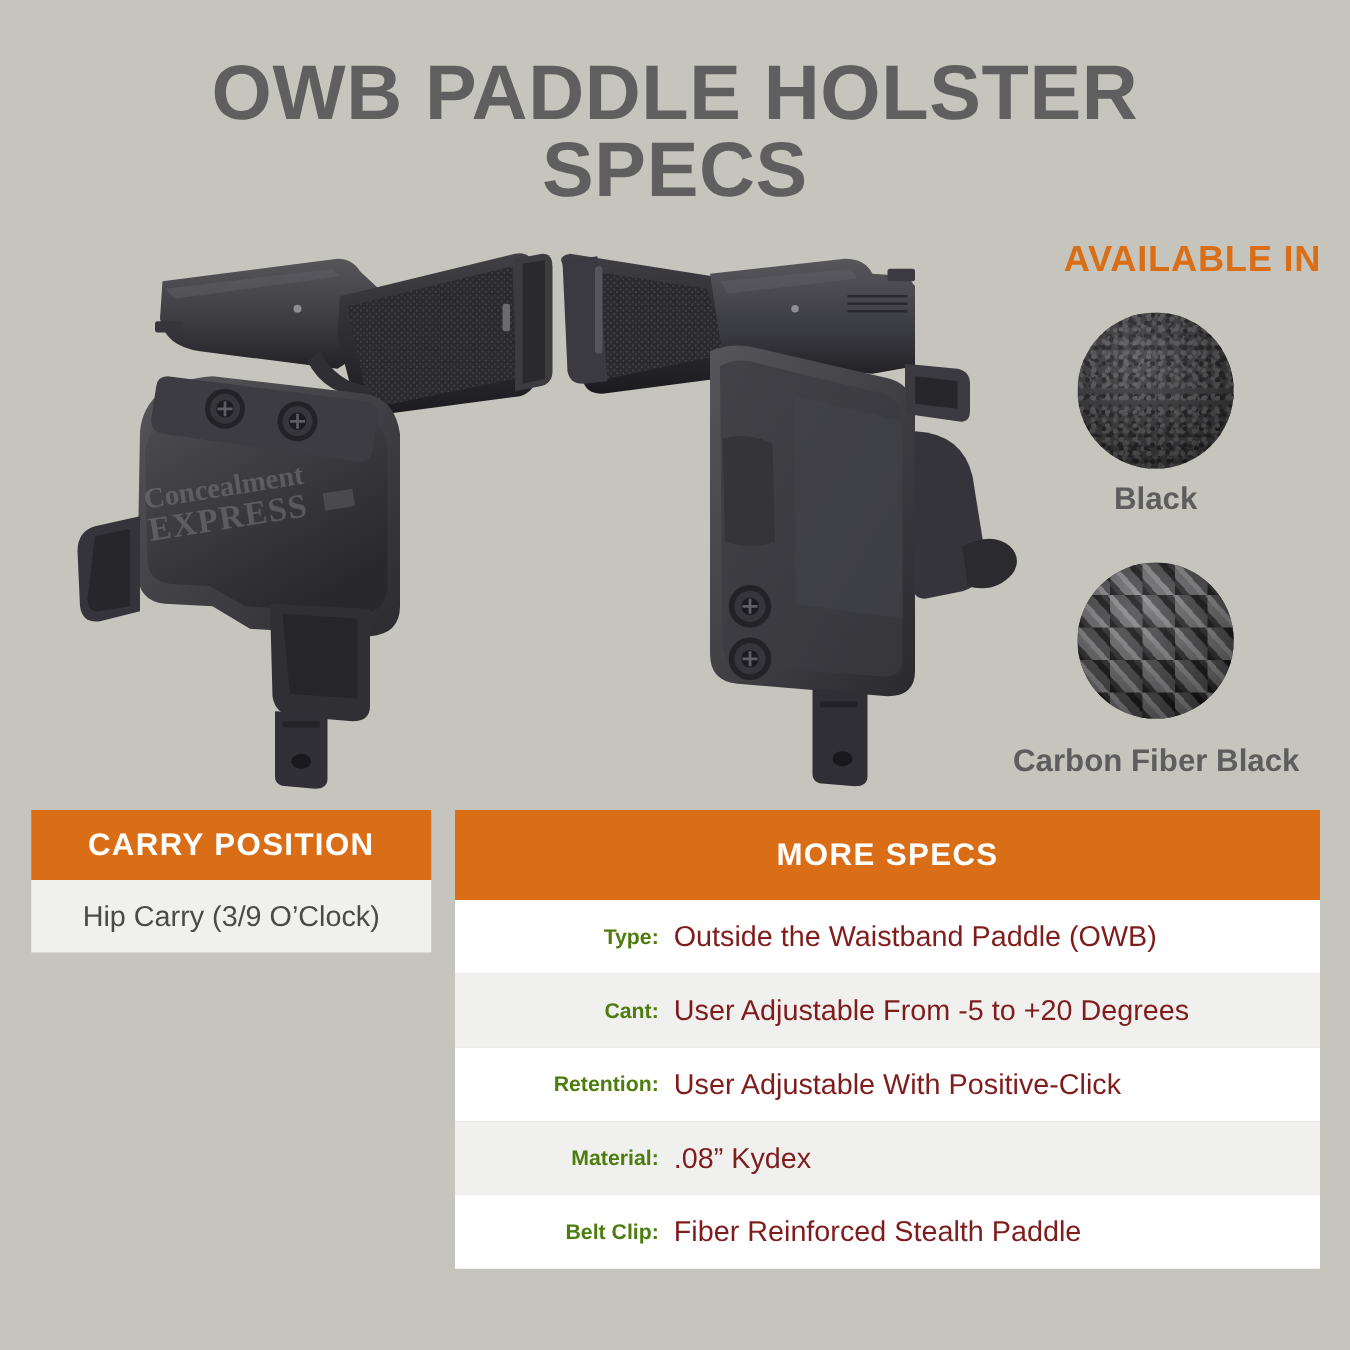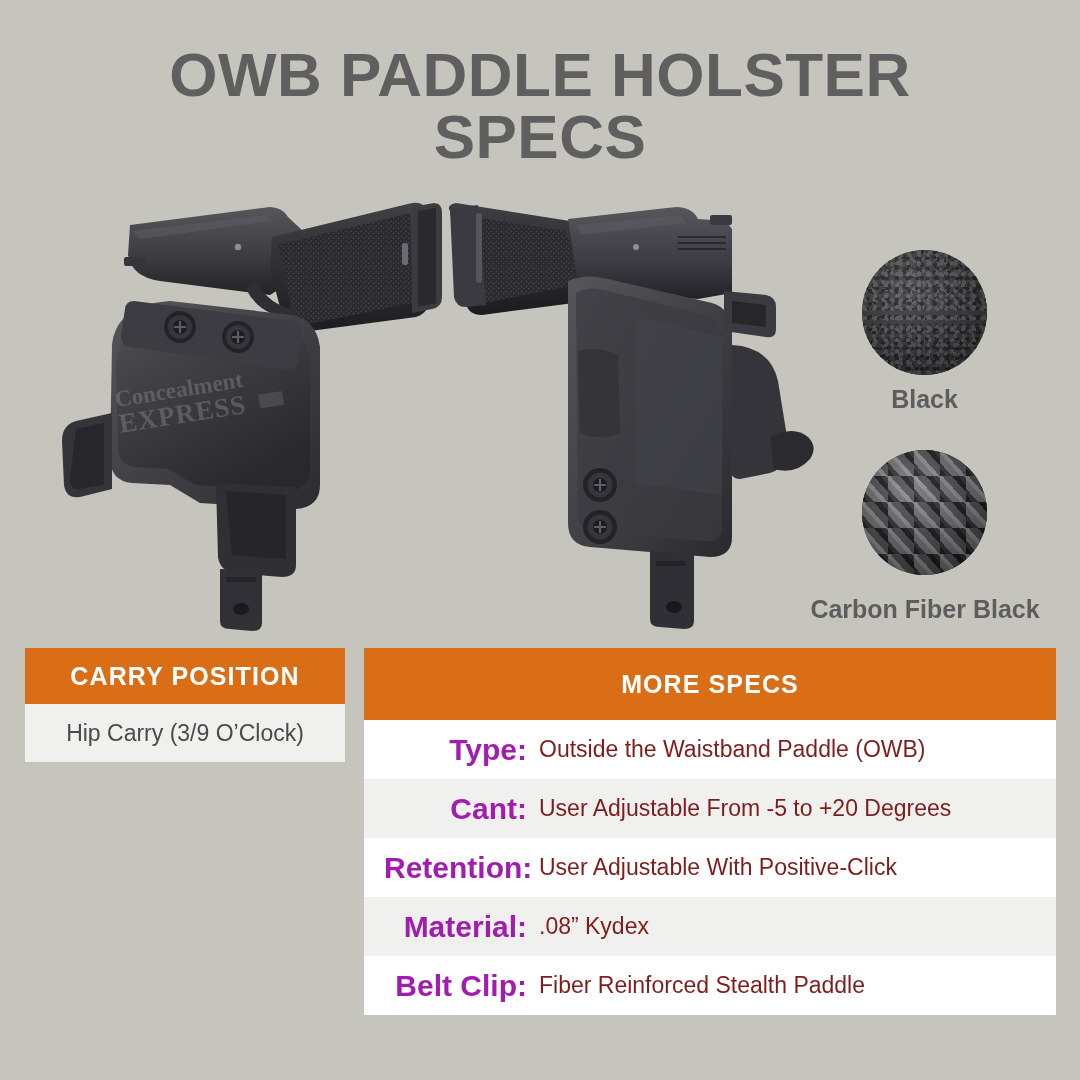--- a/index.html
+++ b/index.html
@@ -92,21 +92,21 @@
   #carry-table .t-row {
     height:58px; justify-content:center;
     font-size:23px; color:#4a4a4a;
   }
 
   #specs-table { left:364px; top:648px; width:692px; }
   #specs-table .t-head { height:72px; }
   #specs-table .t-row { height:59px; padding-left:20px; }
   .spec-label {
     width:155px; text-align:right; padding-right:12px;
-    font-size:30px; font-weight:bold; color:#a21caf;
+    font-size:17px; font-weight:bold; color:#4d7c0f;
     white-space:nowrap;
   }
   .spec-value {
     font-size:23px; color:#7f1d1d; white-space:nowrap;
   }
 
   
   .holster { position:absolute; }
   #holster-left  { left:20px;  top:185px; width:430px; height:450px; }
   #holster-right { left:440px; top:185px; width:390px; height:450px; }
@@ -252,20 +252,21 @@
 
       <path d="M284 106 L326 110 Q336 112 336 122 L336 144 Q336 154 326 152 L284 146 Z" fill="#3a3a40"></path>
       <path d="M292 116 L326 120 L326 142 L292 138 Z" fill="#26262b"></path>
 
       <path d="M210 366 L254 370 L254 436 Q254 444 244 444 L220 442 Q210 442 210 434 Z" fill="#2f2f35"></path>
       <ellipse cx="234" cy="422" rx="8" ry="6" fill="#19191d"></ellipse>
       <rect x="216" y="376" width="30" height="5" rx="2" fill="#232327"></rect>
     </svg>
   </div>
 
+  <div class="avail-head">AVAILABLE IN</div>
 
   <div class="swatch-wrap" id="swatch-cf-wrap">
     <div class="swatch">
       <div class="tex-carbon"></div>
     </div>
     <div class="swatch-label">Carbon Fiber Black</div>
   </div>
 
   <div class="swatch-wrap" id="swatch-black-wrap">
     <div class="swatch">

